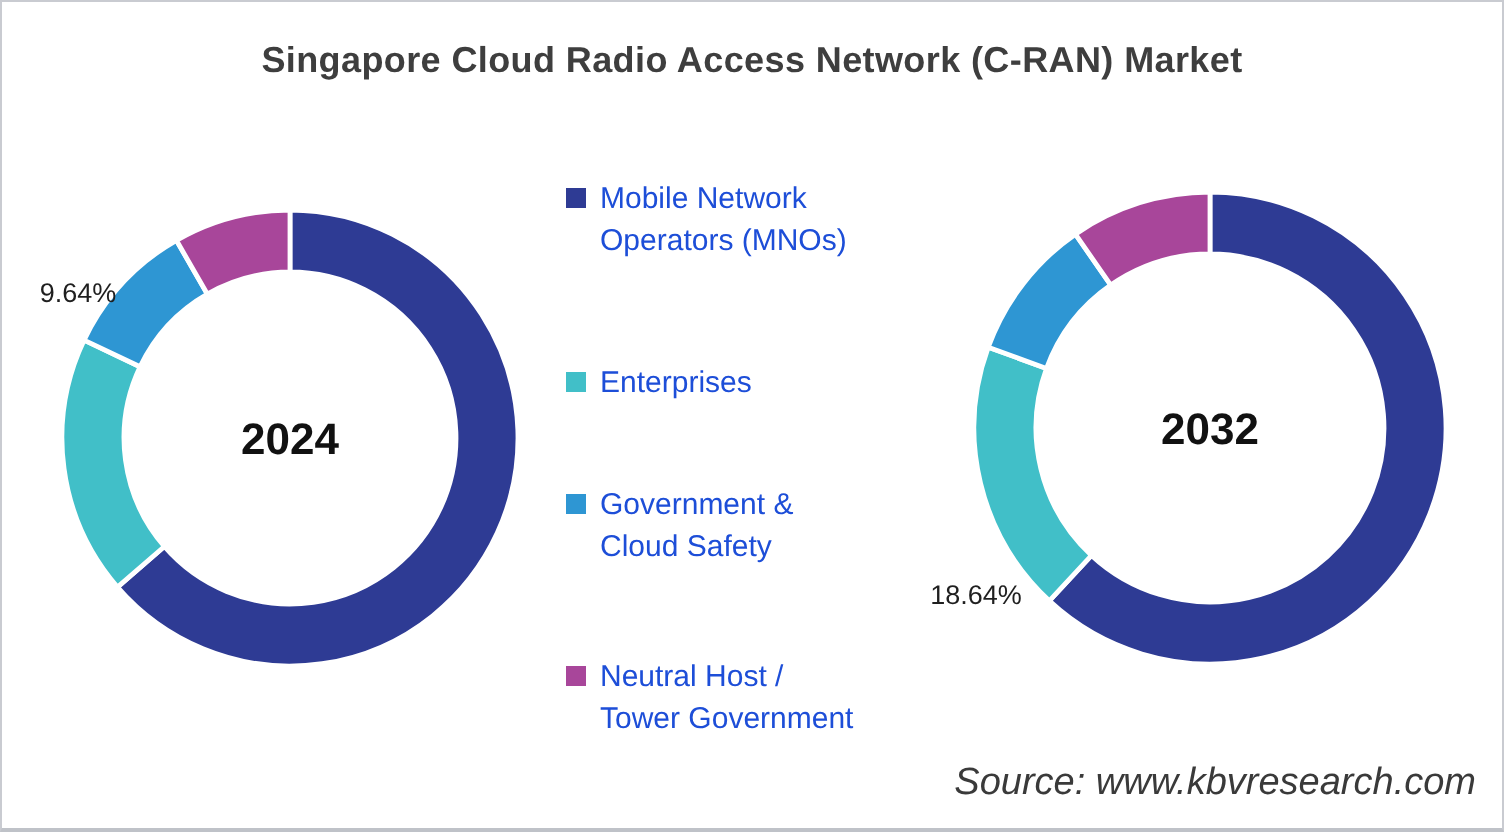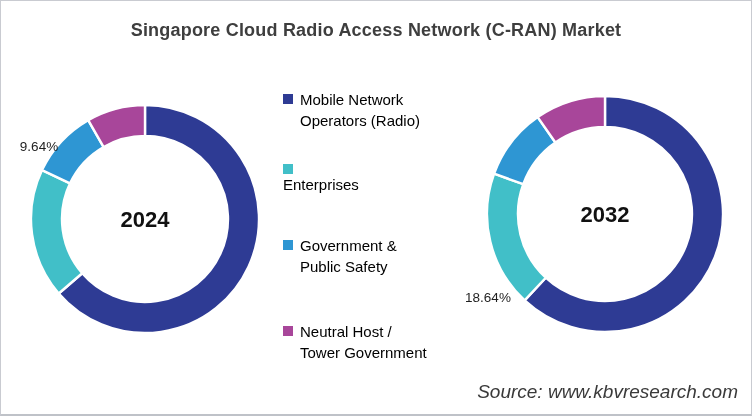--- a/index.html
+++ b/index.html
@@ -22,29 +22,29 @@
   .chart-subtitle{
     position:absolute;top:48px;left:0;right:0;
     text-align:center;
     font-size:14px;font-weight:400;color:#262626;
   }
   .donut-svg{position:absolute;left:0;top:0;}
   .legend{
     position:absolute;left:282px;top:88px;width:180px;
   }
   .legend-item{display:flex;align-items:flex-start;}
-  .legend-item.slot-2{margin-top:28px;flex-direction:column;}
+  .legend-item.slot-2{margin-top:50px;}
   .legend-item.slot-3{margin-top:40px;}
   .legend-item.slot-4{margin-top:44px;}
   .legend-swatch{
     width:10px;height:10px;flex:0 0 10px;
     margin-top:5px;margin-right:7px;
   }
   .legend-text{
-    font-size:15px;line-height:21px;color:#000000;
+    font-size:15px;line-height:21px;color:#1d4ed8;
   }
   .source-note{
     position:absolute;right:13px;top:380px;
     font-size:19px;font-style:italic;color:#3a3a3a;
   }
 </style>
 </head>
 <body>
 
 <div class="canvas">
@@ -65,34 +65,34 @@
       <path d="M 493.13 172.61 A 118 118 0 0 1 536.70 116.08 L 554.38 141.54 A 87 87 0 0 0 522.26 183.22 Z" fill="#2E96D3" stroke="#ffffff" stroke-width="2.4" stroke-linejoin="round"></path>
       <path d="M 536.70 116.08 A 118 118 0 0 1 604.00 95.00 L 604.00 126.00 A 87 87 0 0 0 554.38 141.54 Z" fill="#A8469A" stroke="#ffffff" stroke-width="2.4" stroke-linejoin="round"></path>
       <text x="604" y="221" text-anchor="middle" font-size="22" font-weight="bold" fill="#111111">2032</text>
     </svg>
 
   <div class="legend">
     <div class="legend-item slot-1">
       <div class="legend-swatch" style="background: rgb(46, 59, 148);"></div>
       <div class="legend-text">
         <div>Mobile Network</div>
-        <div>Operators (Radio)</div>
+        <div>Operators (MNOs)</div>
       </div>
     </div>
     <div class="legend-item slot-2">
       <div class="legend-swatch" style="background: rgb(65, 191, 200);"></div>
       <div class="legend-text">
         <div>Enterprises</div>
       </div>
     </div>
     <div class="legend-item slot-3">
       <div class="legend-swatch" style="background: rgb(46, 150, 211);"></div>
       <div class="legend-text">
         <div>Government &amp;</div>
-        <div>Public Safety</div>
+        <div>Cloud Safety</div>
       </div>
     </div>
     <div class="legend-item slot-4">
       <div class="legend-swatch" style="background: rgb(168, 70, 154);"></div>
       <div class="legend-text">
         <div>Neutral Host /</div>
         <div>Tower Government</div>
       </div>
     </div>
   </div>

